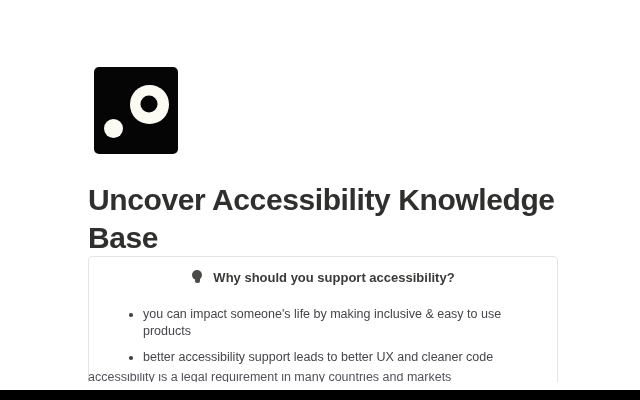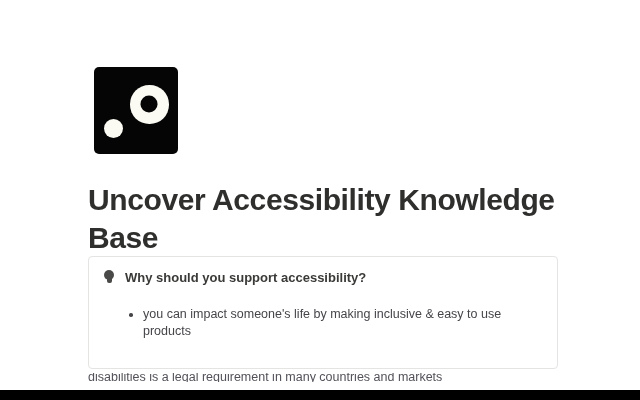--- a/index.html
+++ b/index.html
@@ -86,20 +86,21 @@
     border: 1px solid #e4e4e2;
     border-radius: 4px;
     background: #ffffff;
     padding: 10px 14px 12px 14px;
   }
   .callout-head {
     display: flex;
     align-items: flex-start;
     gap: 10px;
     padding: 2px 0 4px 0;
+    justify-content: center;
   }
   .bulb-icon {
     position: relative;
     flex: 0 0 auto;
     width: 12px;
     height: 16px;
     margin-top: 1px;
   }
   .bulb-icon .bulb-glass {
     position: absolute;
@@ -203,23 +204,24 @@
     <div class="callout-head">
       <span class="bulb-icon">
         <span class="bulb-glass"></span>
         <span class="bulb-neck"></span>
       </span>
       <span class="callout-title">Why should you support accessibility?</span>
     </div>
 
     <ul class="callout-list">
       <li>you can impact someone's life by making inclusive &amp; easy to use products</li>
+      <li>better accessibility support leads to better UX and cleaner code</li>
     </ul>
   </div>
 
   <div class="cutoff-strip">
-    <div class="cutoff-row">disabilities is a legal requirement in many countries and markets</div>
+    <div class="cutoff-row">accessibility is a legal requirement in many countries and markets</div>
     <div class="cutoff-mask"></div>
   </div>
 
   <div class="bottom-bar"></div>
 
 </div>
 
 </body></html>

